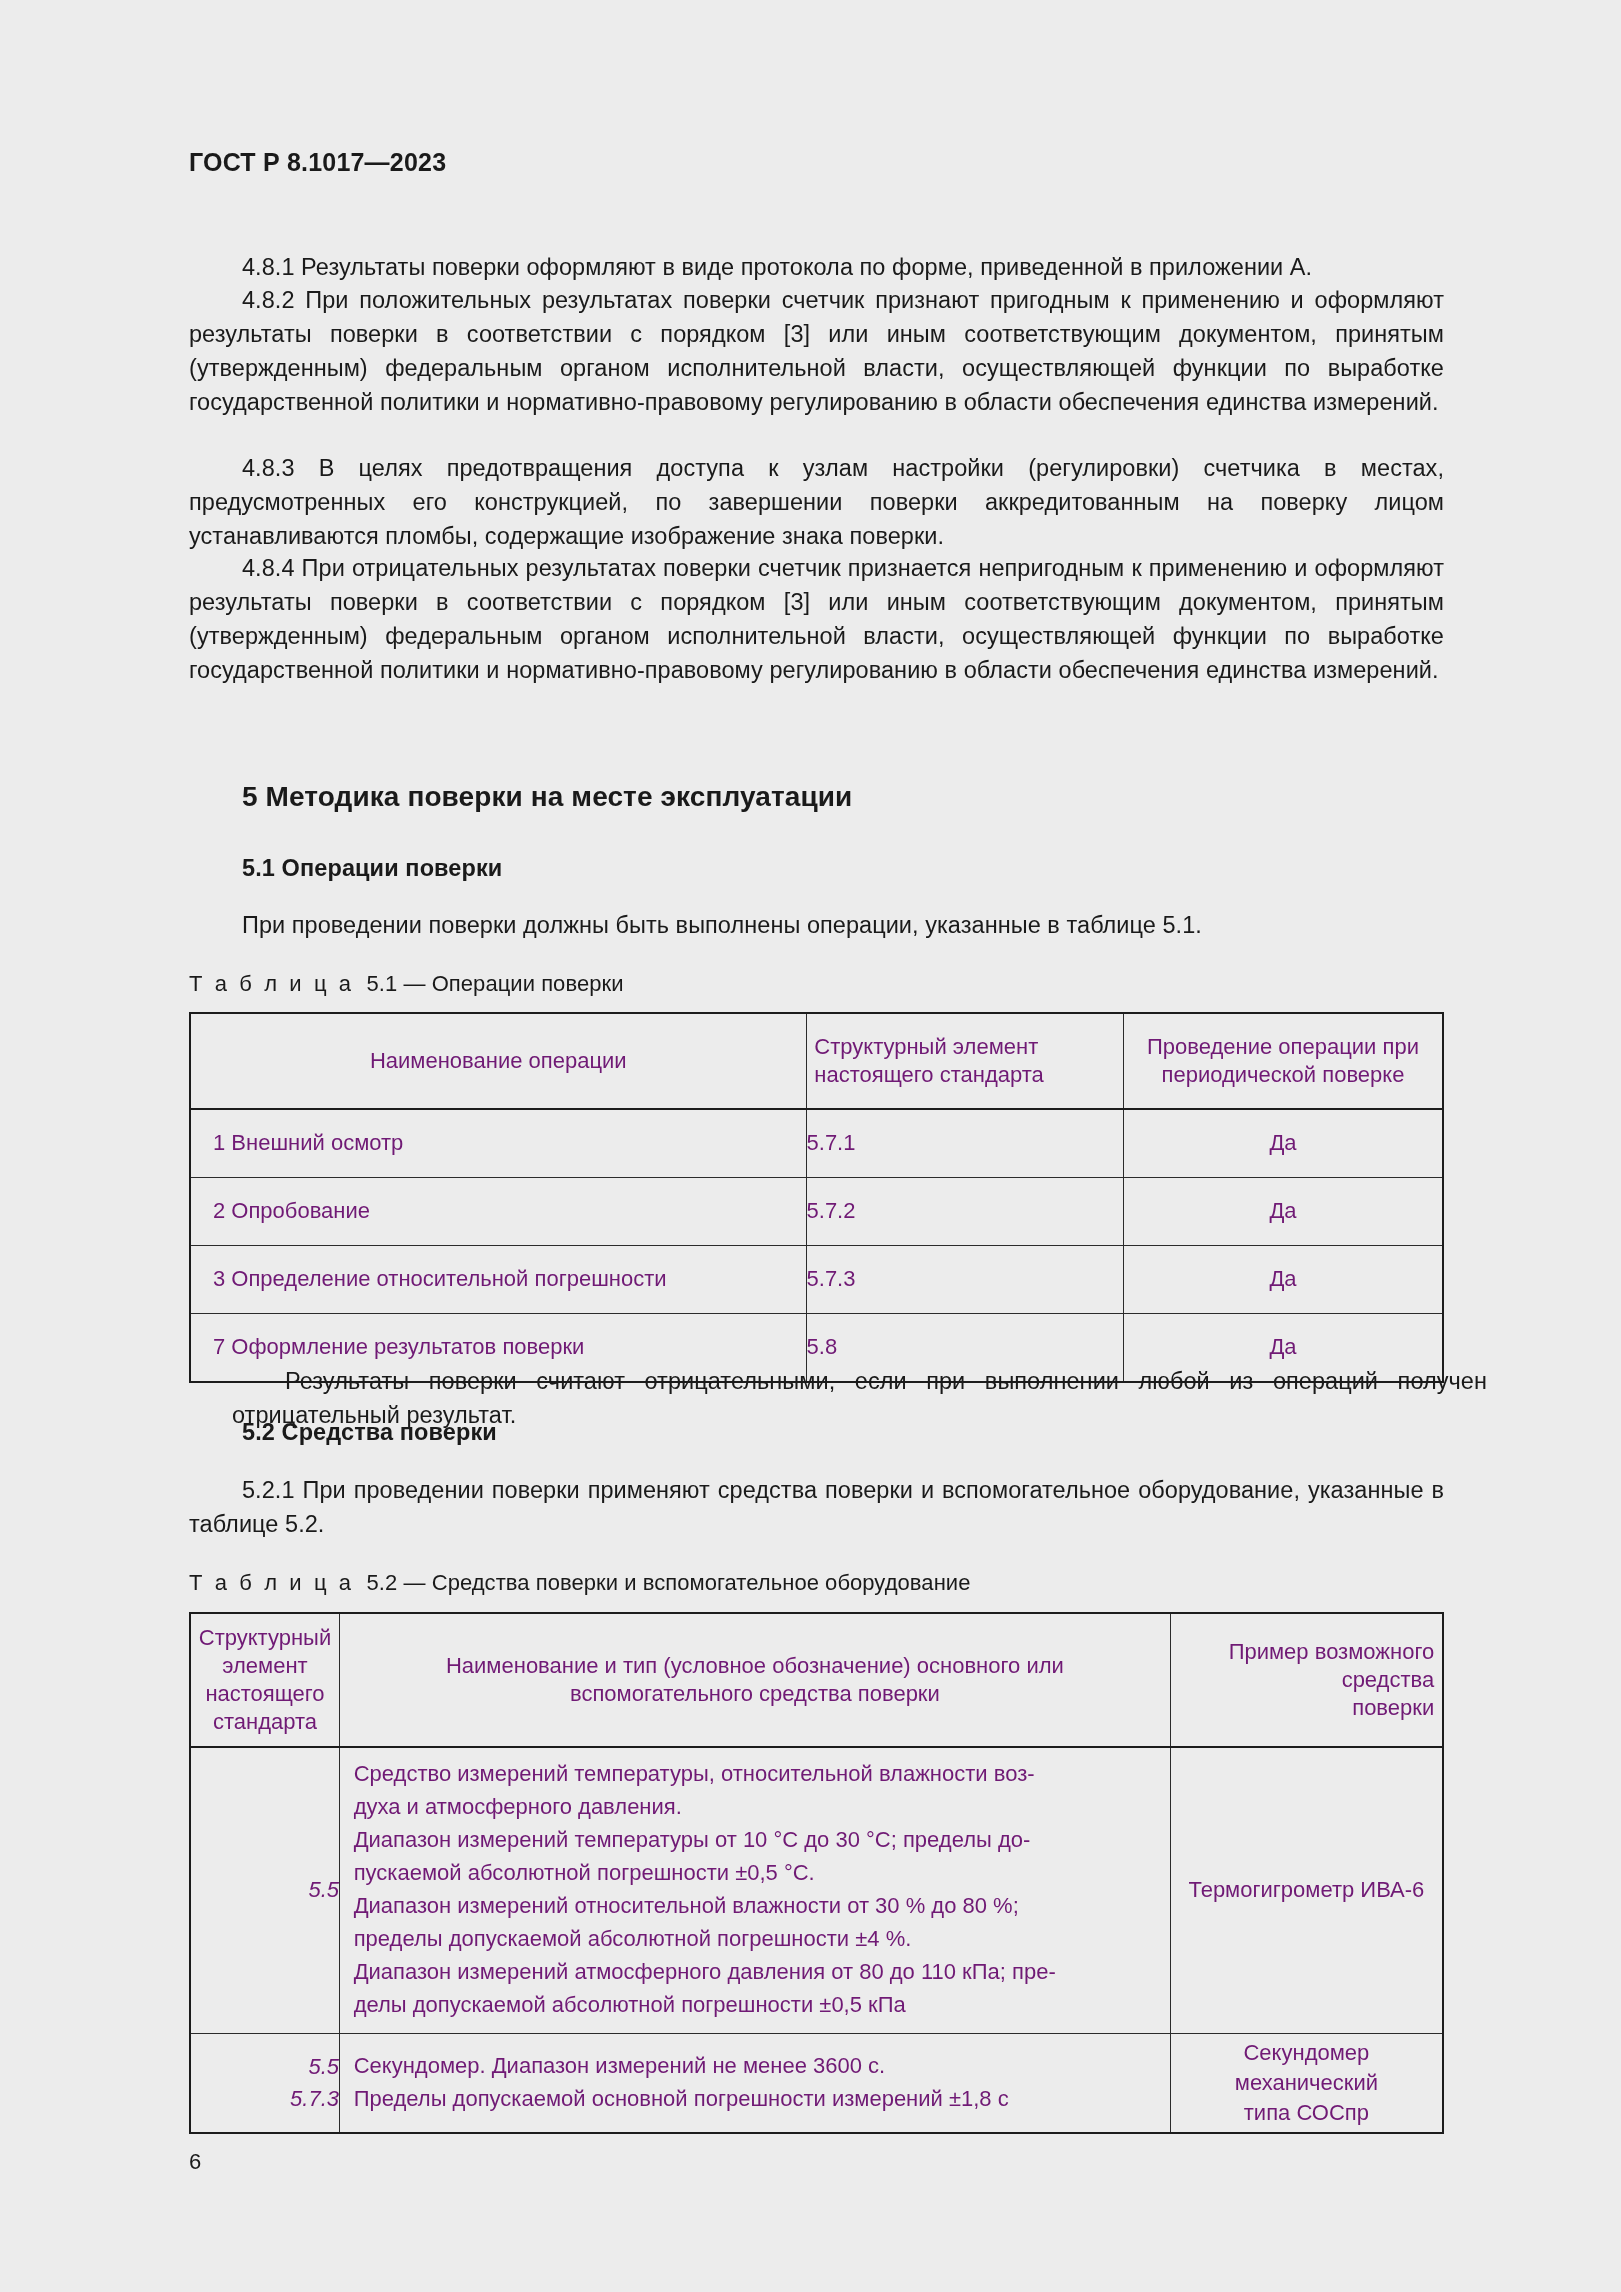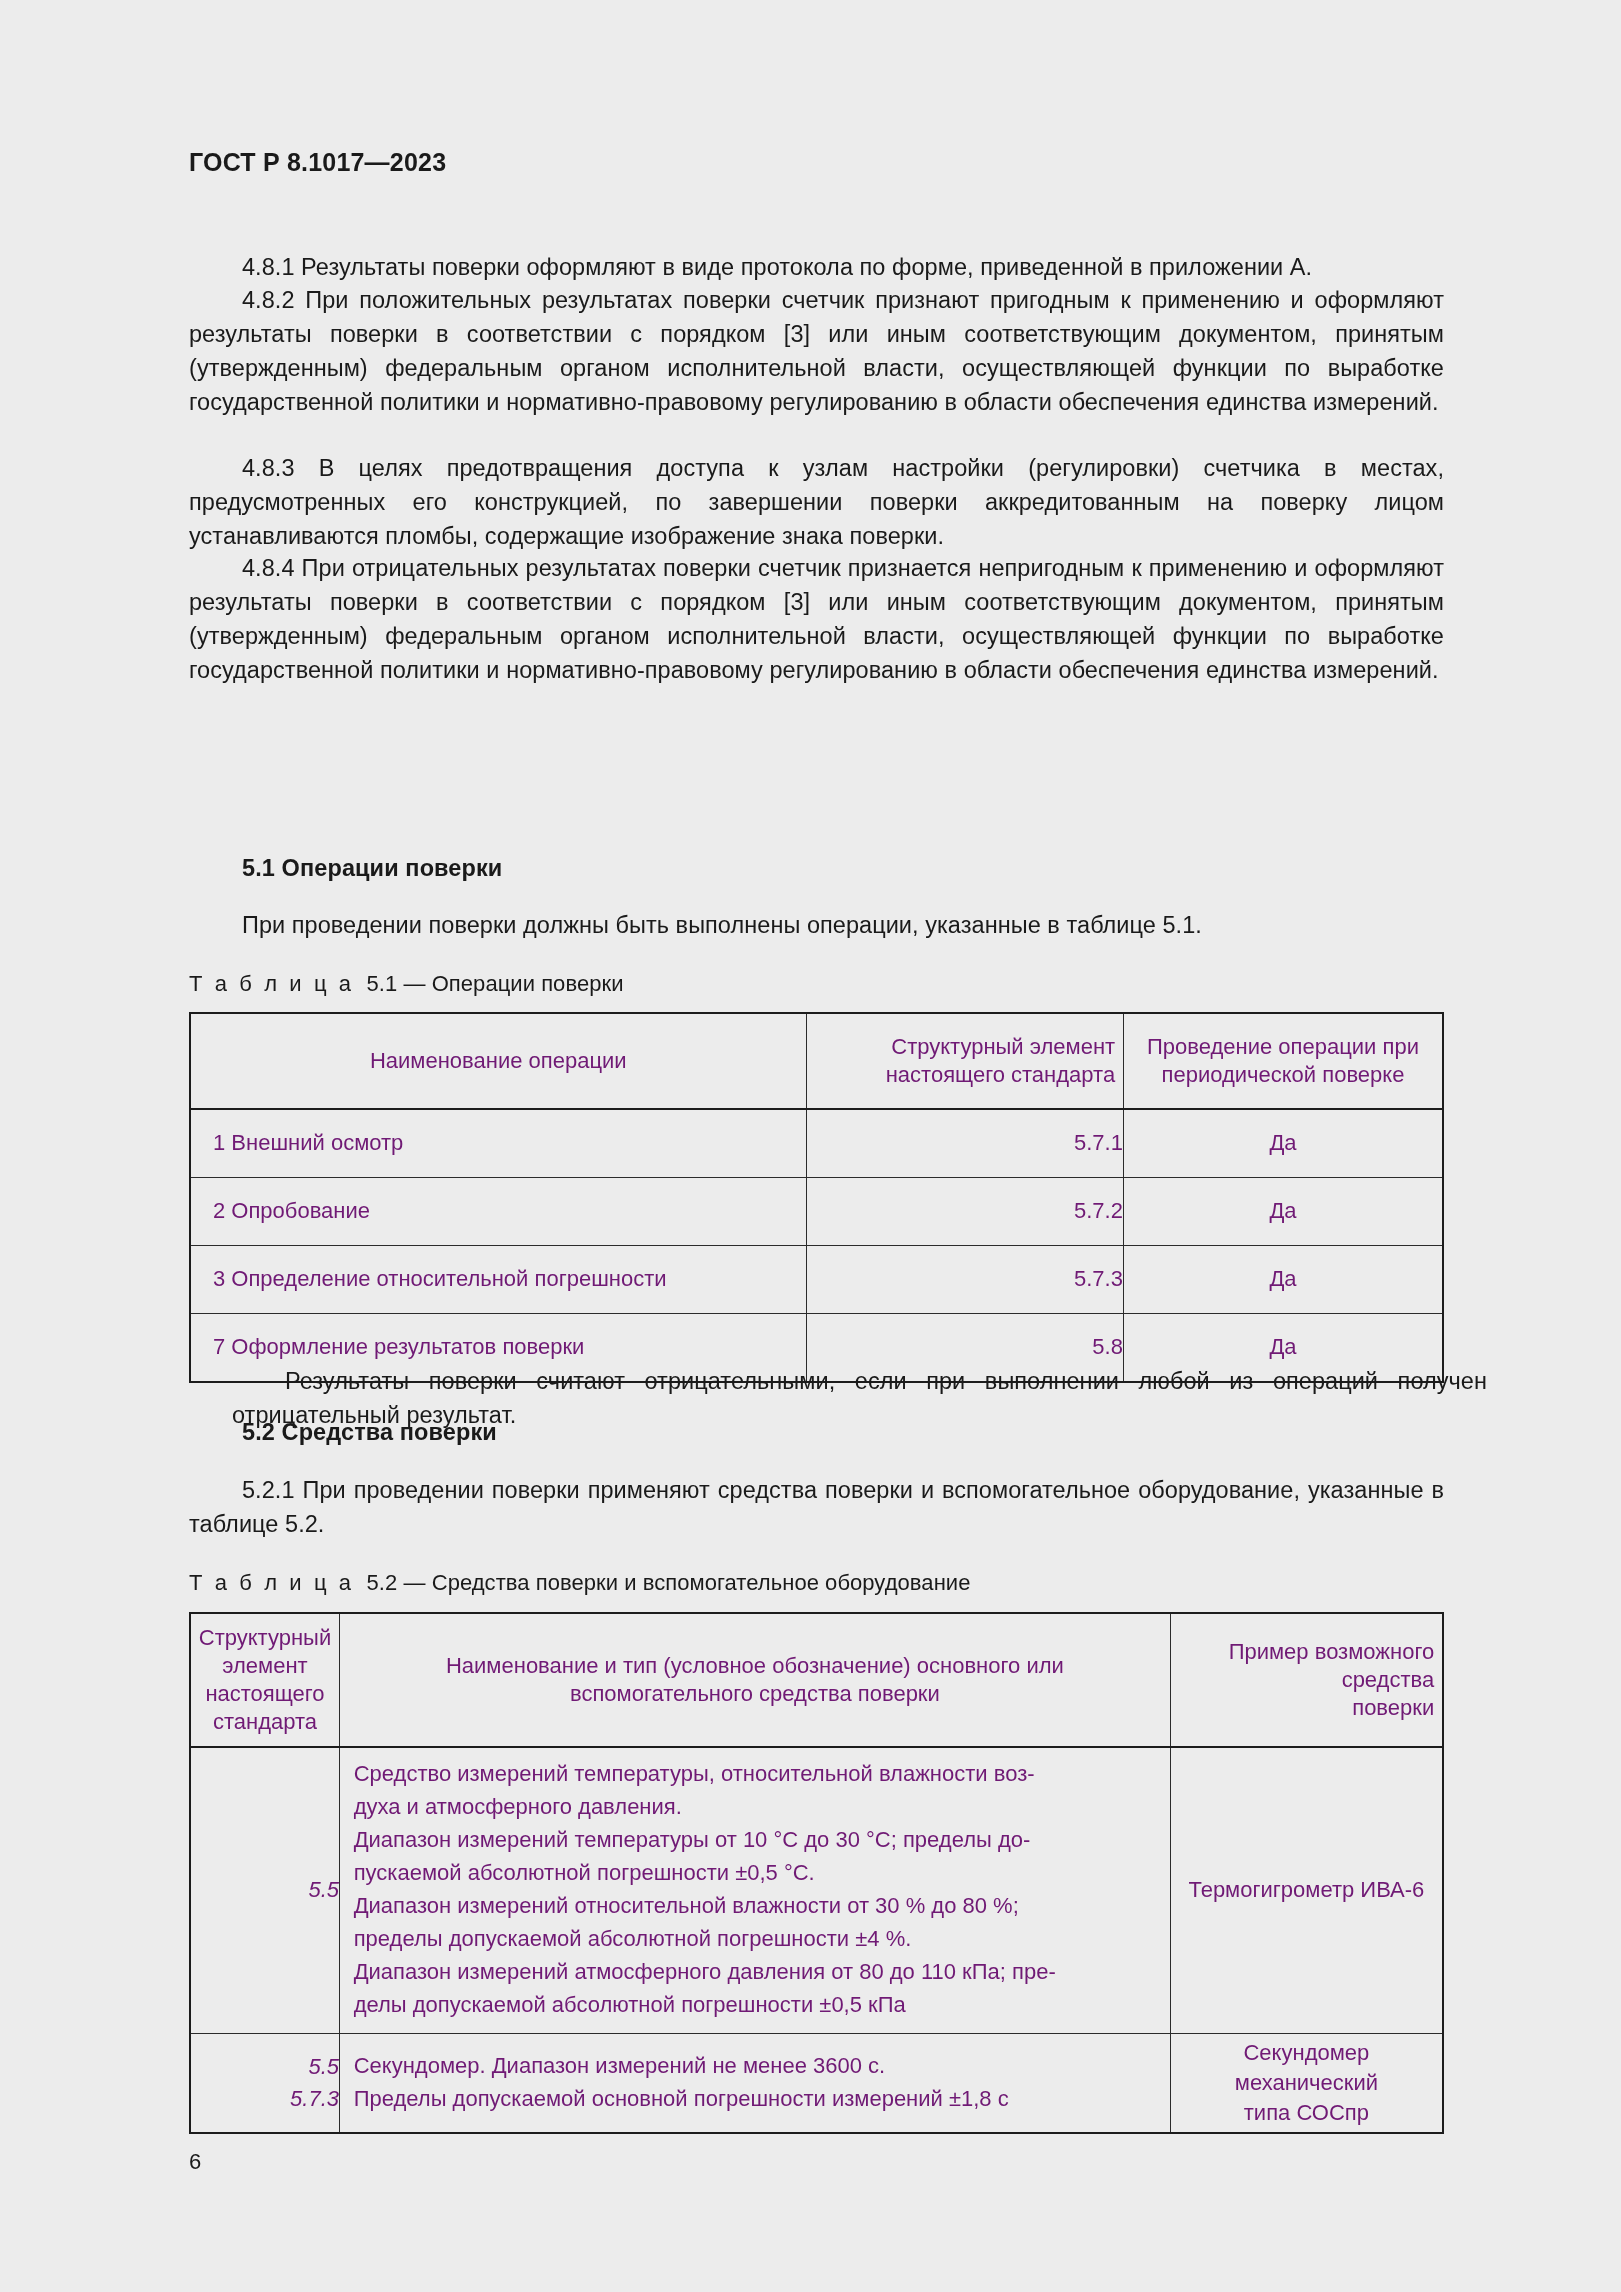--- a/index.html
+++ b/index.html
@@ -91,21 +91,21 @@
 
   
   #table-5-1 td { height: 67px; }
   #table-5-1 thead td {
     text-align: center;
     line-height: 27.4px;
     padding: 5.9px 7.8px;
     height: 82px;
   }
   #table-5-1 .c-name  { width: 627px; text-align: left; padding-left: 22px; }
-  #table-5-1 .c-elem  { width: 314px; text-align: right; margin-top: 28px; }
+  #table-5-1 .c-elem  { width: 314px; text-align: left; margin-top: 28px; }
   #table-5-1 .c-per   { width: 314px; text-align: center; }
 
   
   #table-5-2 thead td {
     text-align: center;
     line-height: 28px;
     padding: 9.8px 7.8px;
   }
   #table-5-2 .k-elem { width: 122px; text-align: center; }
   #table-5-2 .k-name { width: 845px; }
@@ -150,20 +150,23 @@
   </div>
 
   <div class="block" style="top:451px;">
     <p class="para">4.8.3  В целях предотвращения доступа к узлам настройки (регулировки) счетчика в местах, предусмотренных его конструкцией, по завершении поверки аккредитованным на поверку лицом устанавливаются пломбы, содержащие изображение знака поверки.</p>
   </div>
 
   <div class="block" style="top:551px;">
     <p class="para">4.8.4  При отрицательных результатах поверки счетчик признается непригодным к применению и оформляют результаты поверки в соответствии с порядком [3] или иным соответствующим документом, принятым (утвержденным) федеральным органом исполнительной власти, осуществляющей функции по выработке государственной политики и нормативно-правовому регулированию в области обеспечения единства измерений.</p>
   </div>
 
+  <div class="block" style="top:781px;">
+    <h2 class="sec">5  Методика поверки на месте эксплуатации</h2>
+  </div>
 
   <div class="block" style="top:855px;">
     <h3 class="sub">5.1  Операции поверки</h3>
   </div>
 
   <div class="block" style="top:908px;">
     <p class="para nojust">При проведении поверки должны быть выполнены операции, указанные в таблице 5.1.</p>
   </div>
 
   <div class="block" style="top:969px;">

